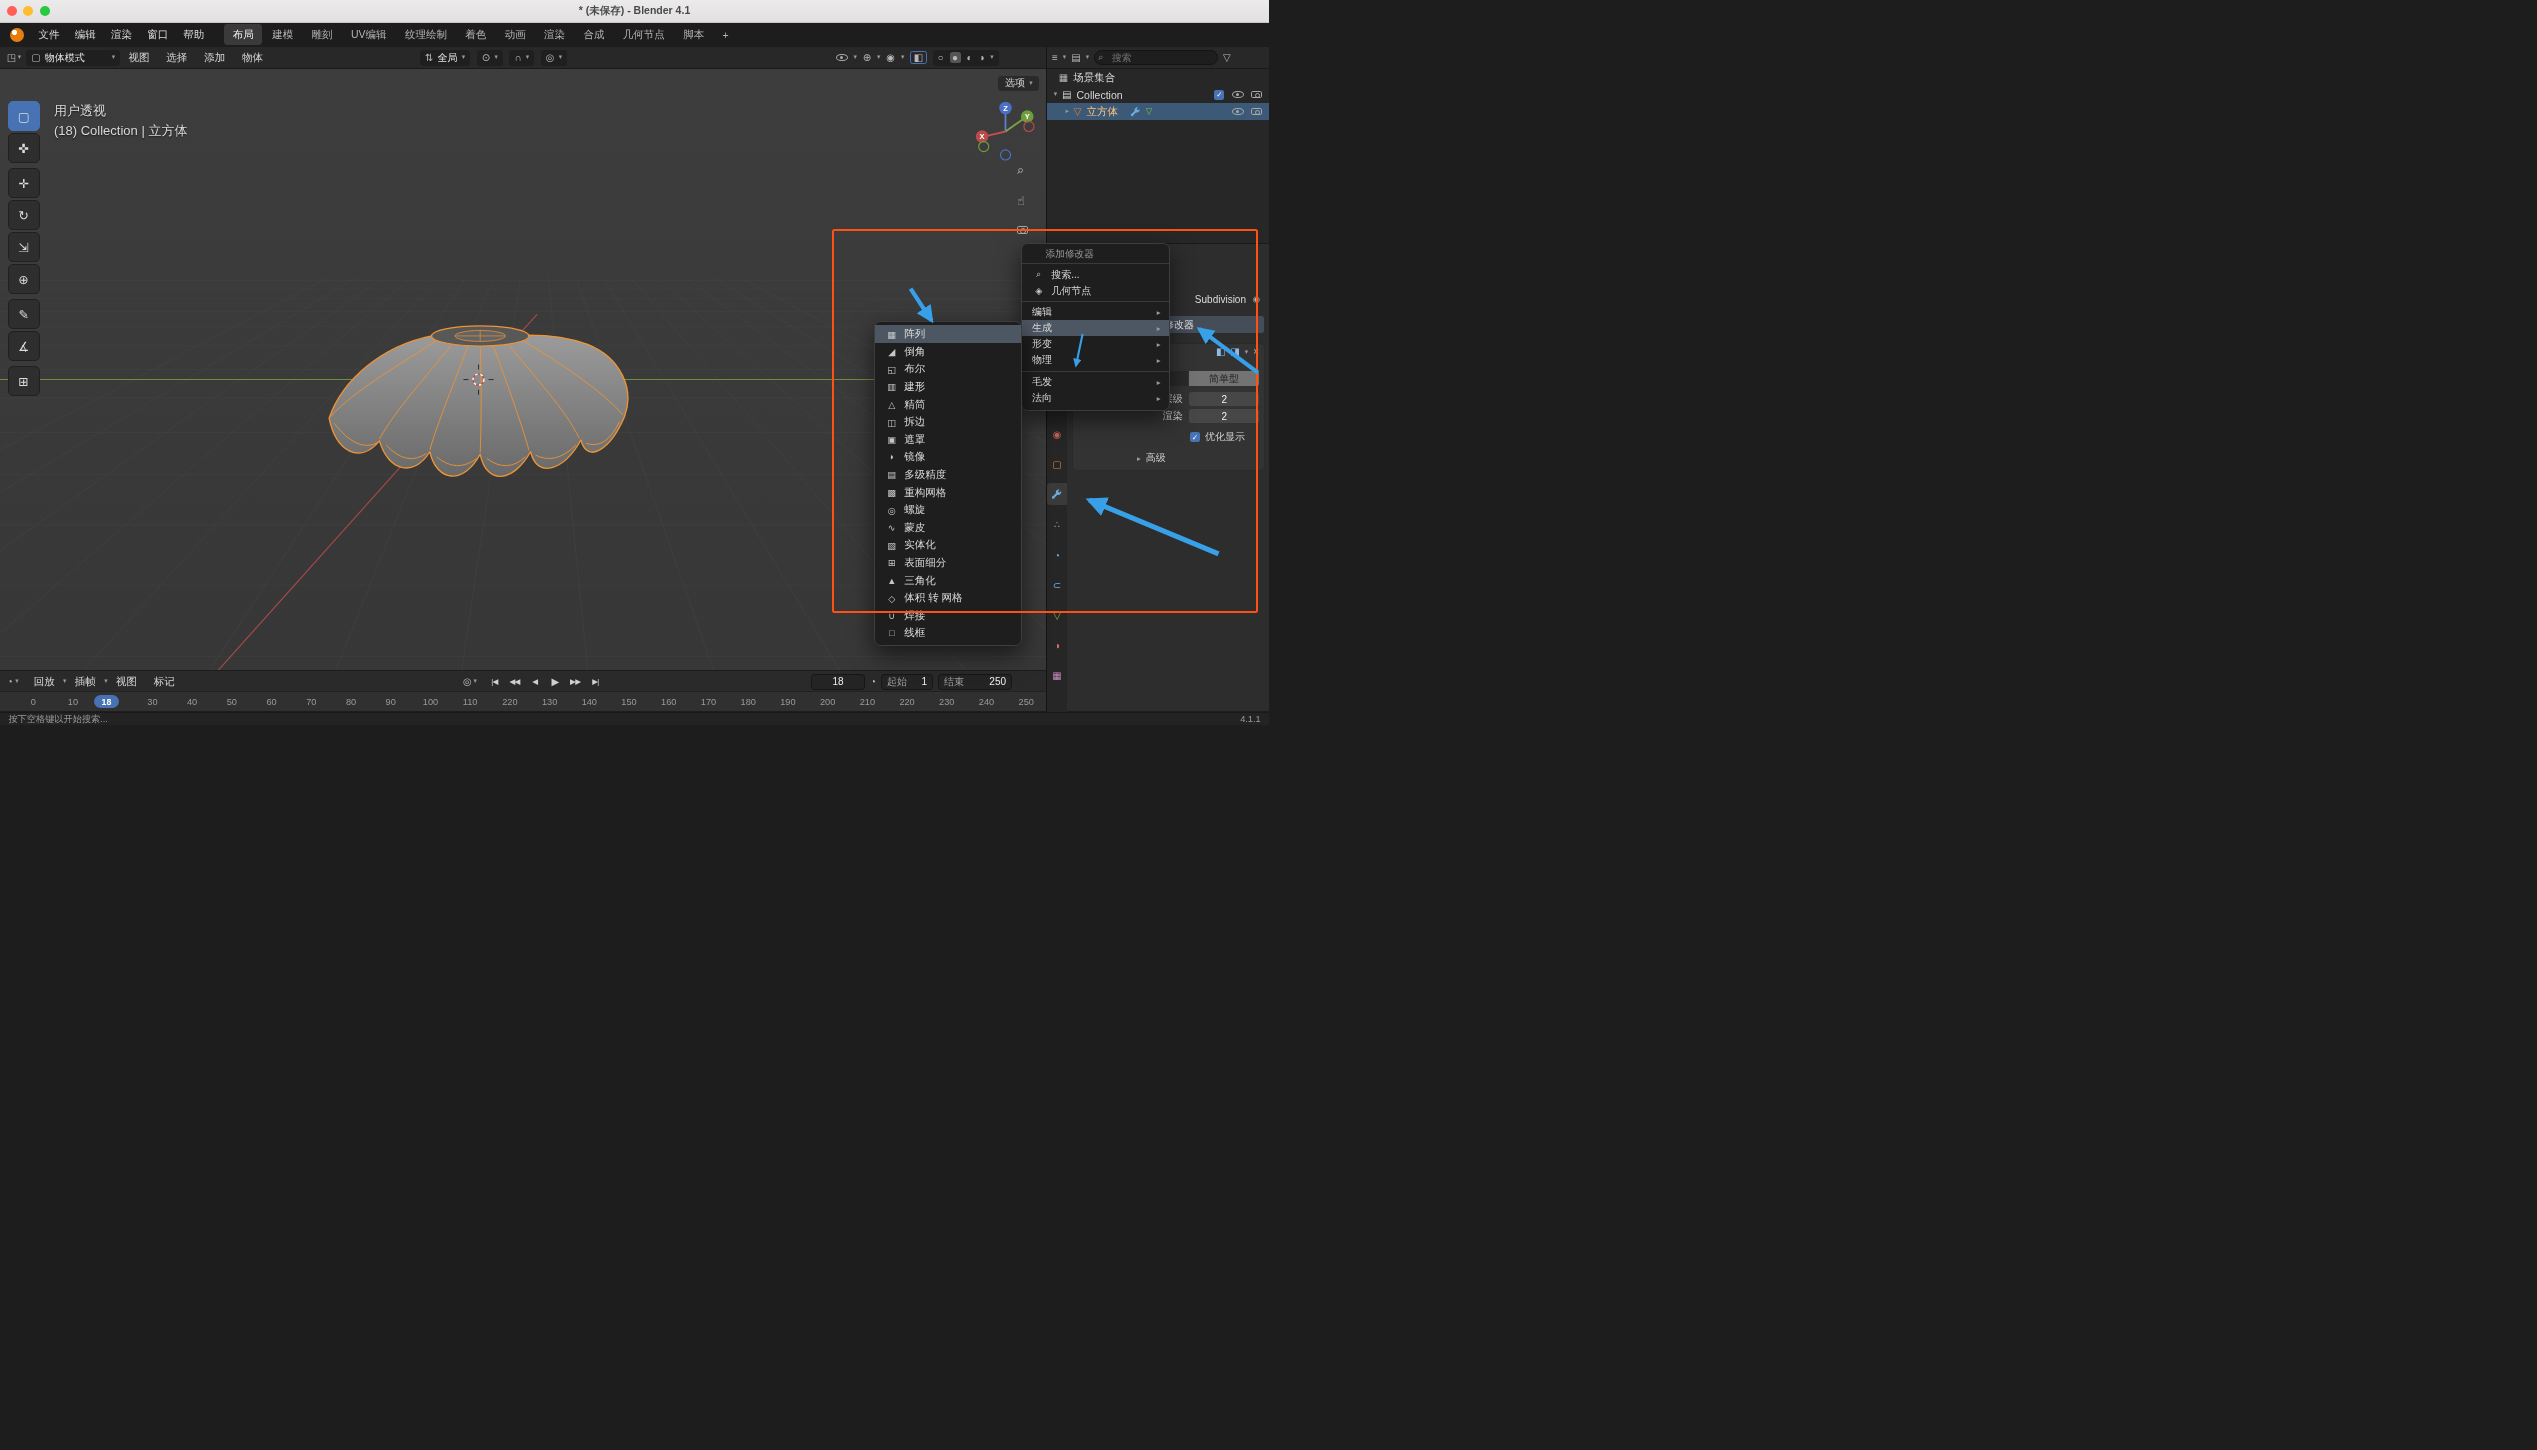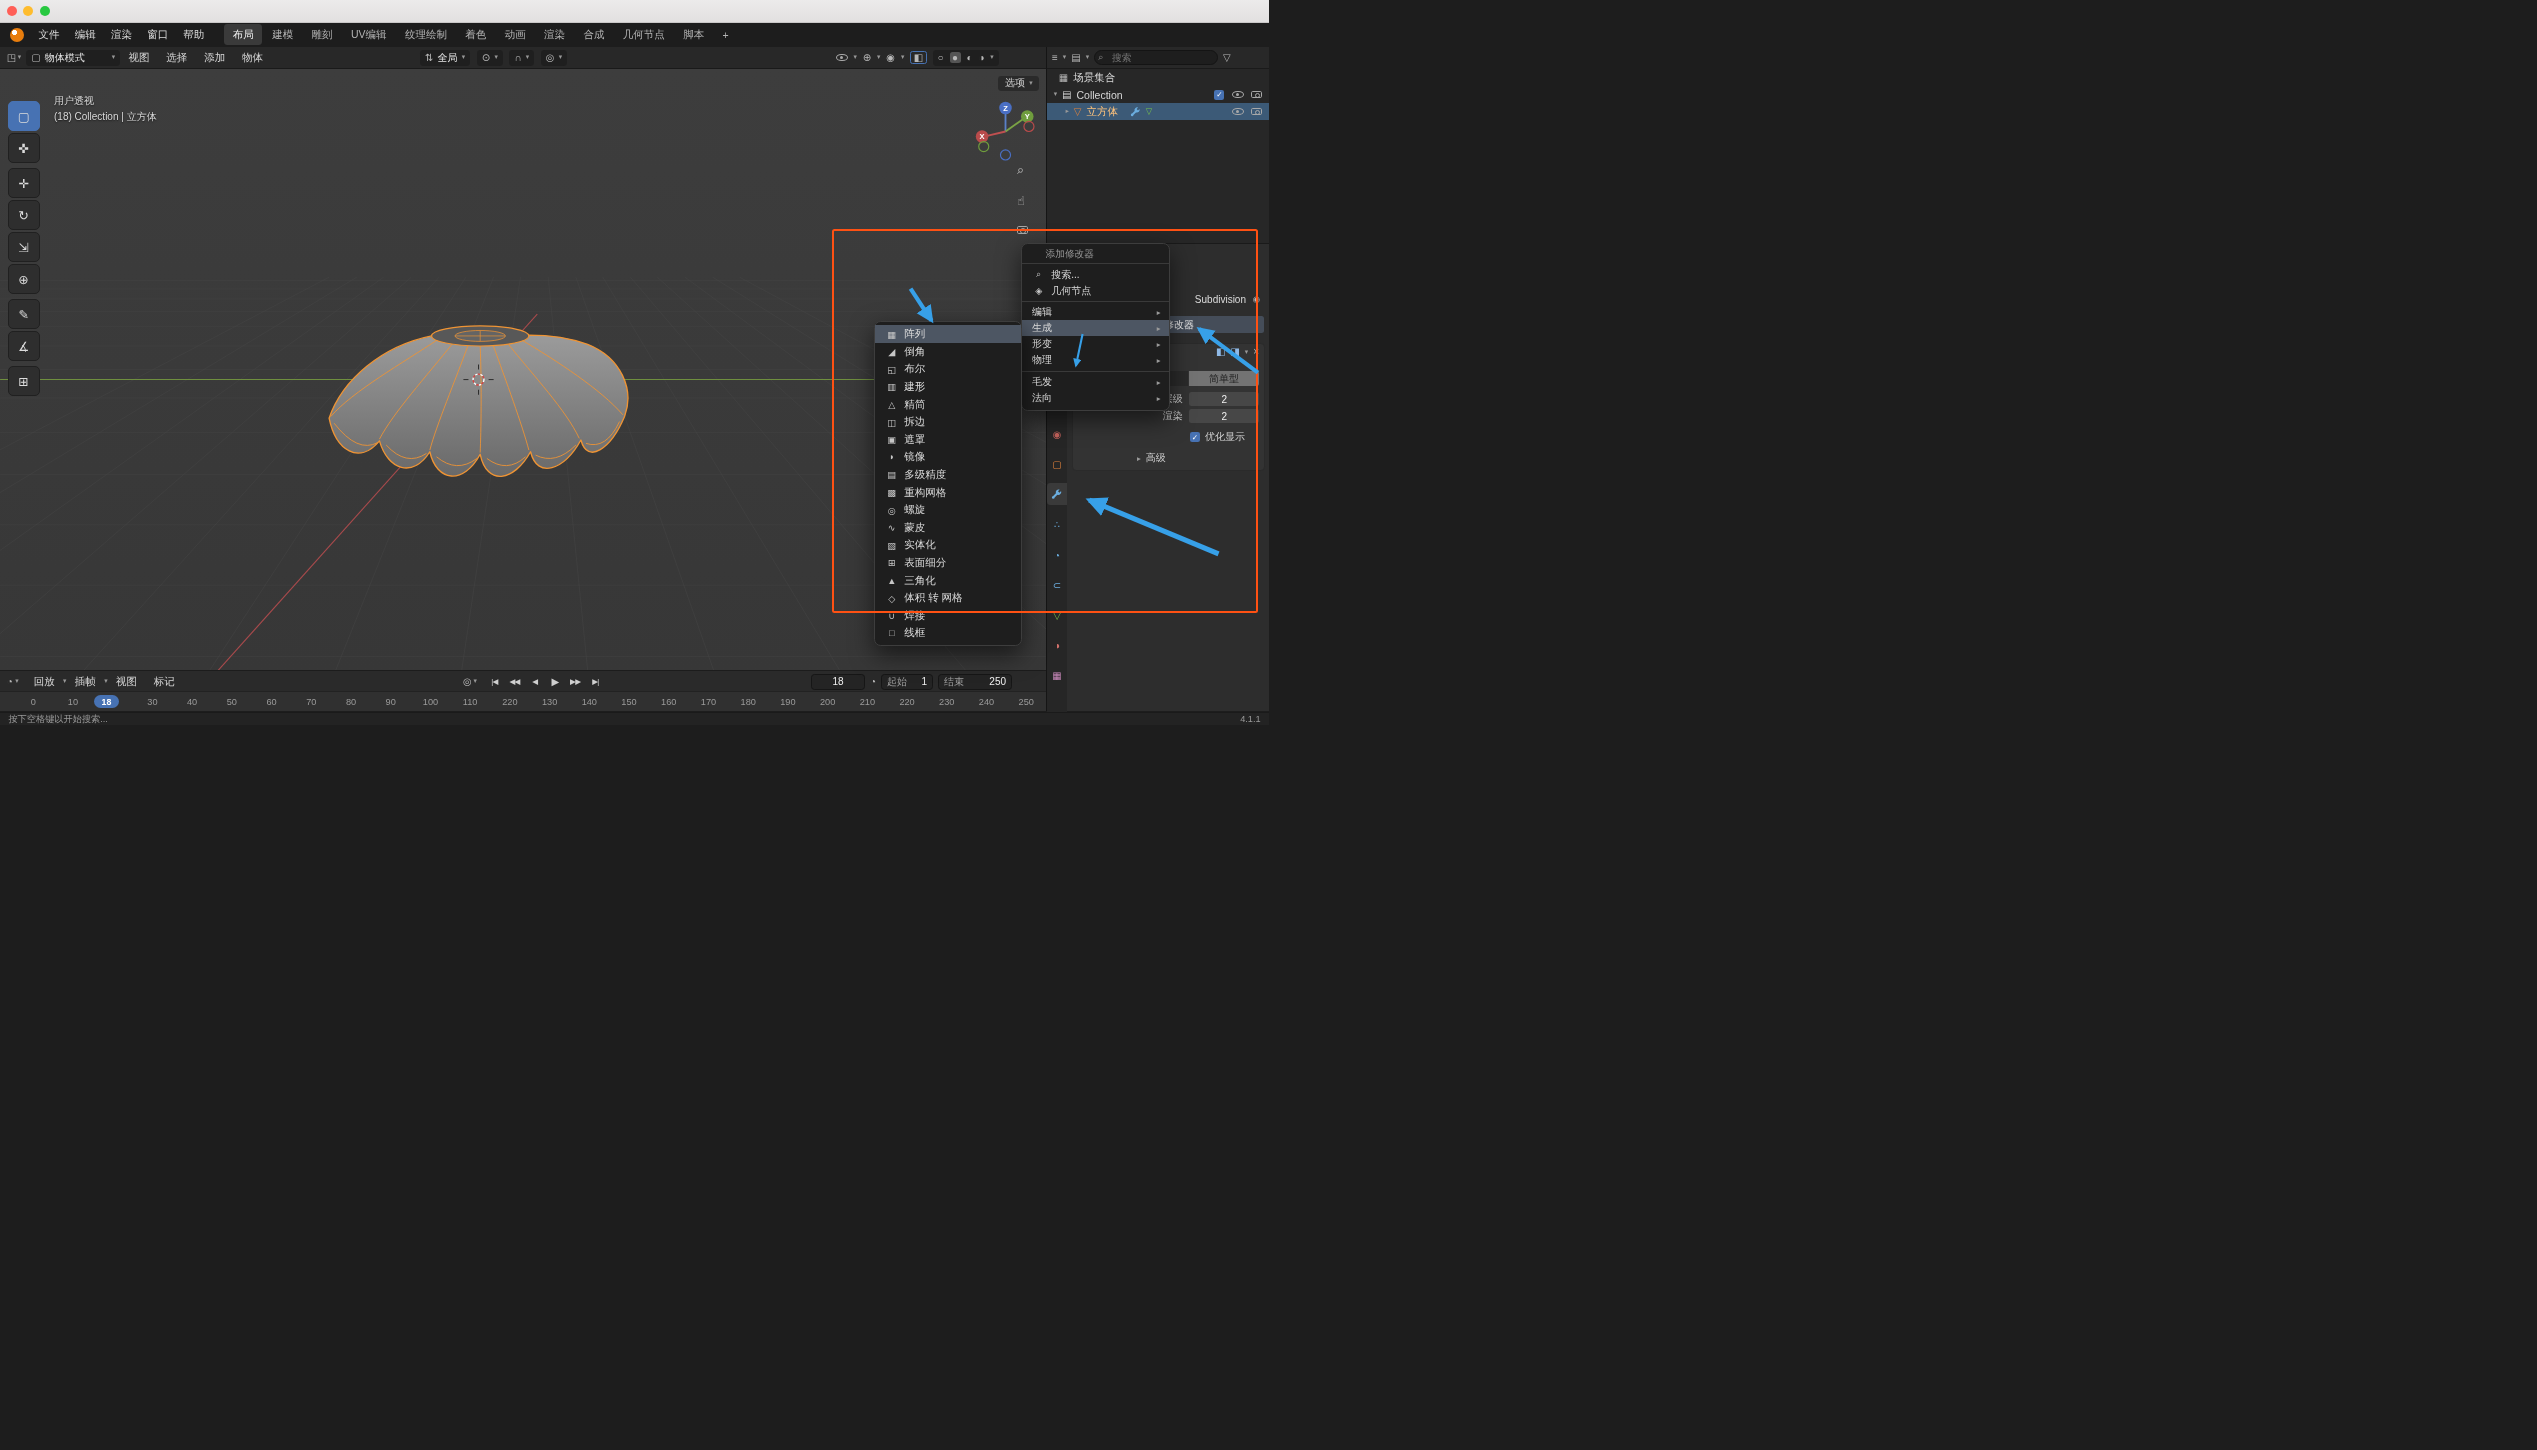--- a/index.html
+++ b/index.html
@@ -30,21 +30,21 @@
   .ico.small { font-size:8.4px; }
   .caret { font-size:6.7px; color:#999; line-height:1; }
 
   
   #vheader { left:0; top:47px; width:1046px; height:22px; background:#282828; border-bottom:0.8px solid #1a1a1a; display:flex; align-items:center; }
   .hmenu { padding:0 8.4px; color:#d6d6d6; font-size:10.5px; }
 
   
   #viewport { left:0; top:69px; width:1046px; height:601px; background:linear-gradient(#3d3d3d,#373737); overflow:hidden; }
   #scene-svg { position:absolute; left:0; top:0; z-index:1; }
-  .voverlay { position:absolute; left:54px; top:24px; z-index:5; color:#d9d9d9; font-size:10px; text-shadow:0 0.8px 1.7px rgba(0,0,0,.6); line-height:1.55; }
+  .voverlay { position:absolute; left:54px; top:32px; z-index:5; color:#d9d9d9; font-size:13px; text-shadow:0 0.8px 1.7px rgba(0,0,0,.6); line-height:1.55; }
   #options-btn { position:absolute; right:6.7px; top:6.7px; z-index:5; background:rgba(36,36,36,.75); border-radius:3.4px; height:15px; display:flex; align-items:center; gap:4.2px; padding:0 6.7px; color:#d5d5d5; }
 
   
   .tool { position:absolute; left:7.6px; width:32px; height:30px; background:#2e2e2e; border:0.8px solid #202020; border-radius:5px; z-index:6; display:flex; align-items:center; justify-content:center; }
   .tool.active { background:#4772b3; border-color:#4772b3; }
   .tglyph { font-size:12.6px; color:#dcdcdc; }
 
   
   #gizmo { position:absolute; left:972px; top:28.5px; z-index:5; }
   .sideico { position:absolute; left:1017px; z-index:5; font-size:12.6px; color:#bcbcbc; }
@@ -102,20 +102,21 @@
   #anno-rect { position:absolute; left:832px; top:229px; width:426px; height:384px; border:2.5px solid #ff5113; border-radius:2.5px; z-index:90; pointer-events:none; }
   #anno-arrows { position:absolute; left:0; top:0; z-index:95; pointer-events:none; }
 </style>
 </head>
 <body>
 
 <div id="titlebar" class="abs">
   <span class="tl" style="background:#ff5f57"></span>
   <span class="tl" style="background:#febc2e"></span>
   <span class="tl" style="background:#28c840"></span>
+  <span class="title">* (未保存) - Blender 4.1</span>
 </div>
 
 <div id="topbar" class="abs">
   <span class="logo"></span>
   <span class="tmenu">文件</span>
   <span class="tmenu">编辑</span>
   <span class="tmenu">渲染</span>
   <span class="tmenu">窗口</span>
   <span class="tmenu">帮助</span>
   <div class="wstabs">

